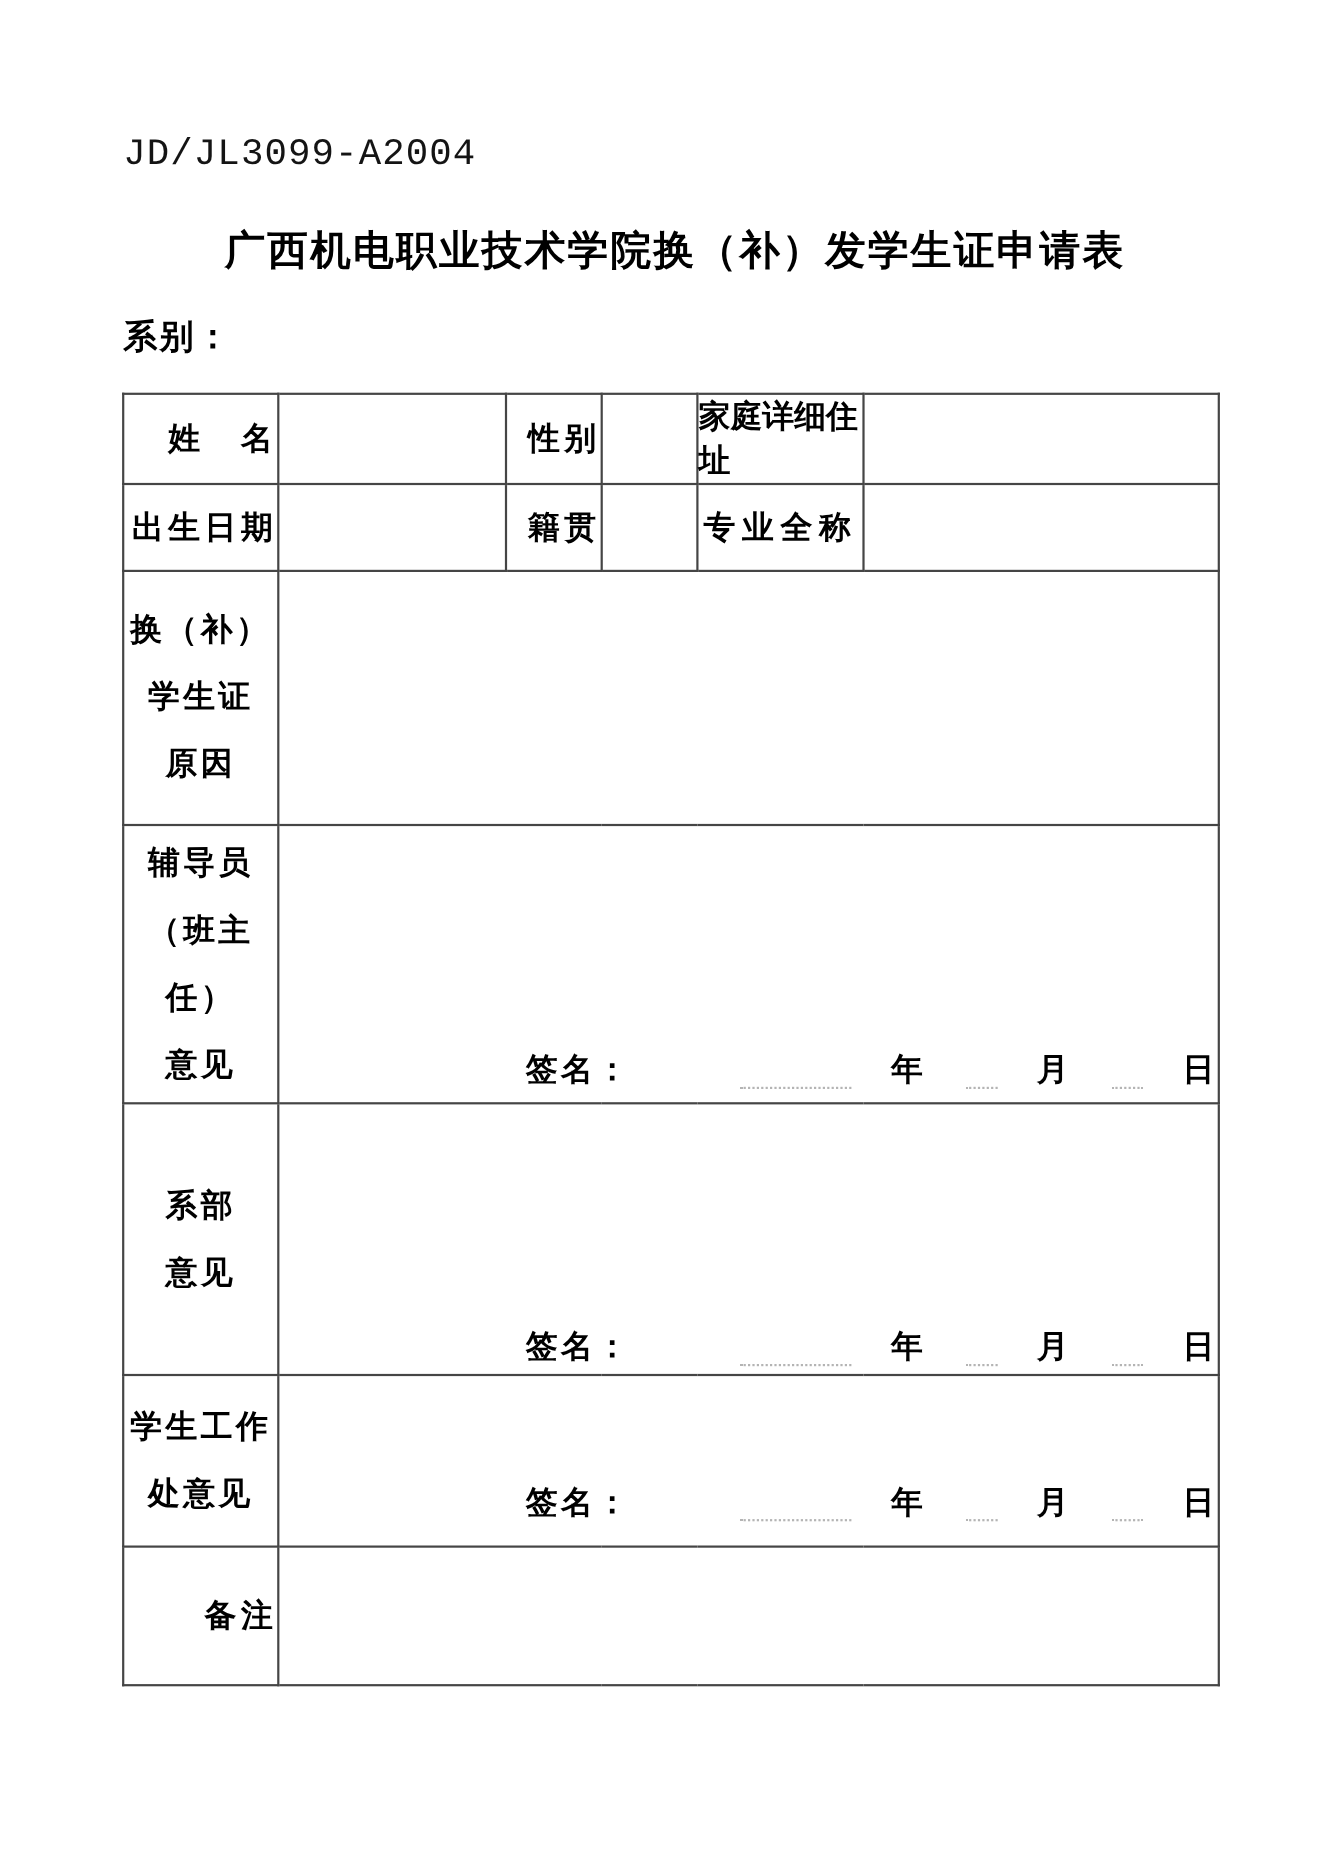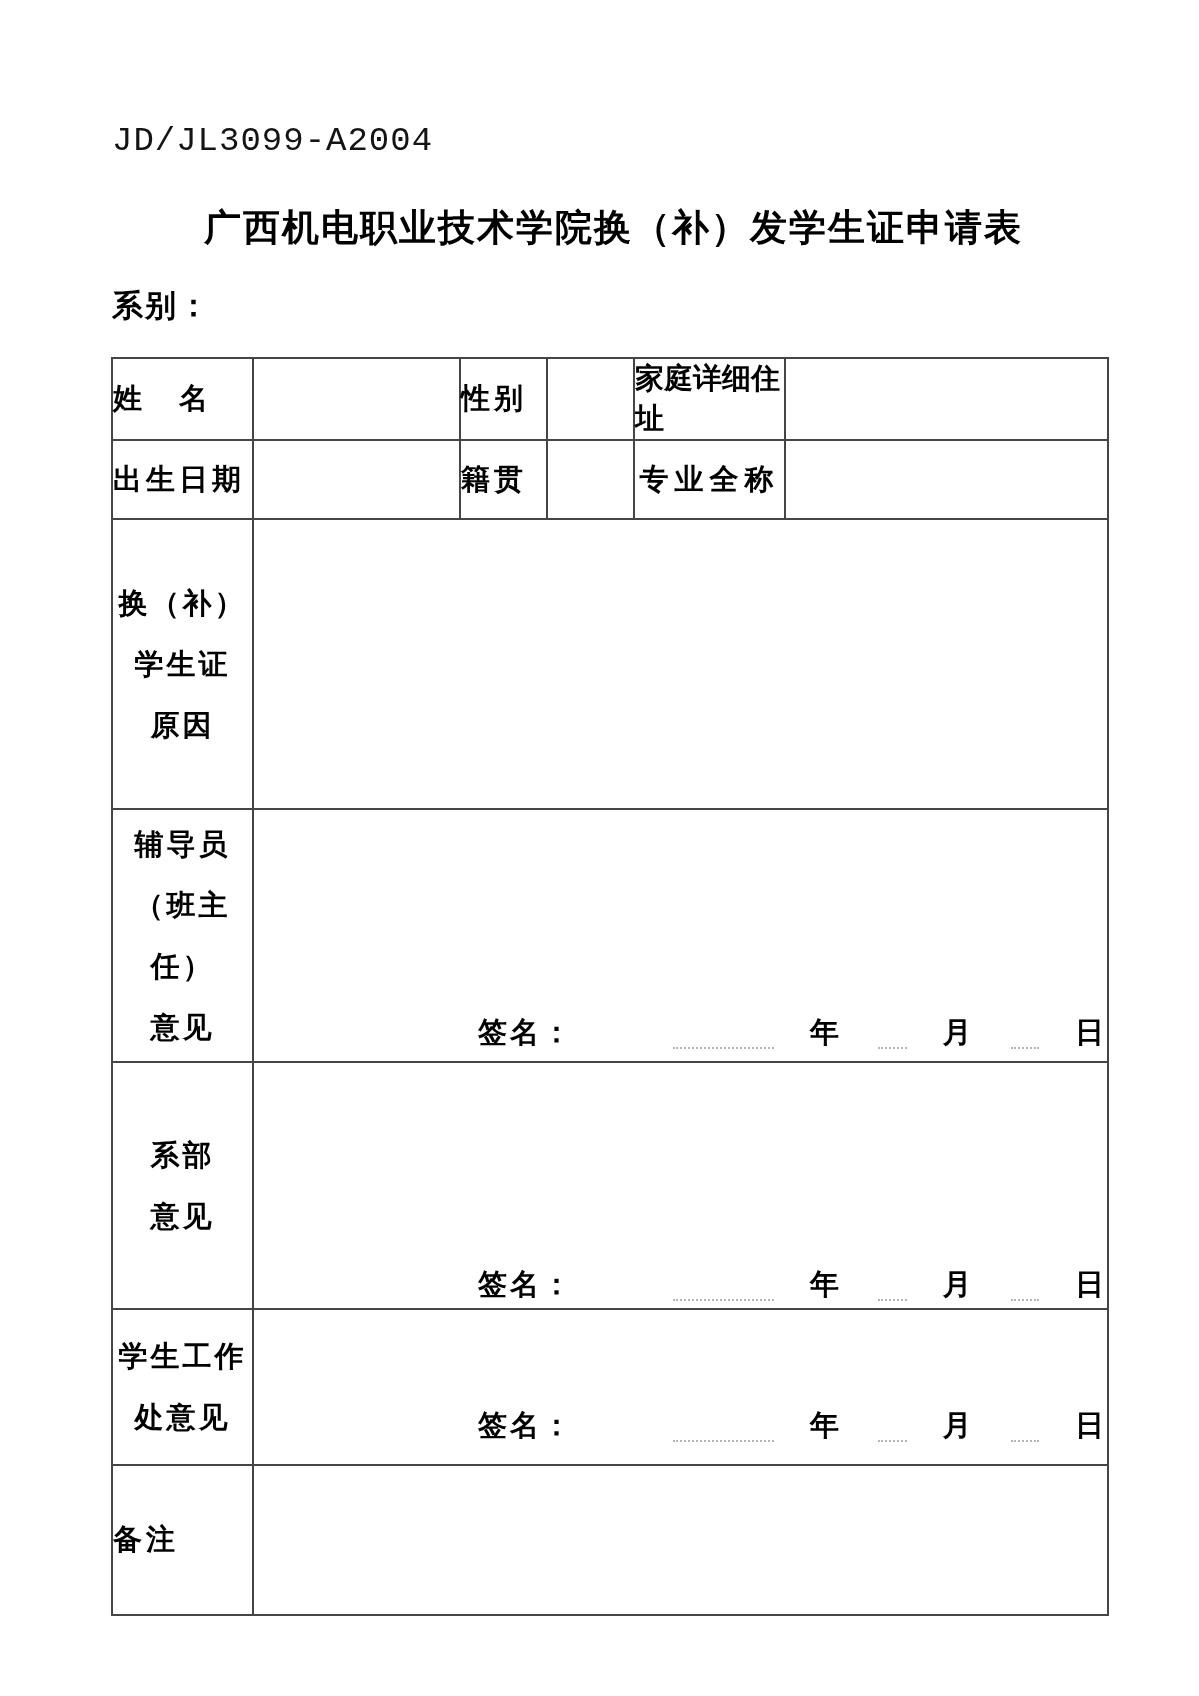--- a/index.html
+++ b/index.html
@@ -27,21 +27,21 @@
   }
   table.form{
     position:absolute;left:111px;top:357px;
     width:996px;border-collapse:collapse;table-layout:fixed;
   }
   table.form td{
     border:2px solid #454545;
     padding:0;vertical-align:middle;
     font-size:29px;font-weight:bold;color:#000;
   }
-  .lbl{text-align:left;letter-spacing:4px;margin-left:44px;}
+  .lbl{text-align:right;letter-spacing:4px;margin-left:44px;}
   .lbl-sm{text-align:left;letter-spacing:0;font-size:23px;margin-top:24px;}
   .lbl-wide{text-align:center;letter-spacing:6px;}
   .multi{
     display:flex;flex-direction:column;justify-content:center;align-items:center;
     height:100%;line-height:61px;letter-spacing:3px;text-align:center;
   }
   .fill-cell{background:#ffffff;}
   .opinion-cell{vertical-align:bottom !important;}
   .sig-line{
     display:flex;align-items:flex-end;
@@ -92,21 +92,21 @@
 
     <tr style="height:79px">
       <td class="lbl">出生日期</td>
       <td class="fill-cell"></td>
       <td class="lbl">籍贯</td>
       <td class="fill-cell"></td>
       <td class="lbl-wide">专业全称</td>
       <td class="fill-cell"></td>
     </tr>
 
-    <tr style="height:290px">
+    <tr style="height:231px">
       <td>
         <div class="multi">
           <span>换（补）</span>
           <span>学生证</span>
           <span>原因</span>
         </div>
       </td>
       <td colspan="5" class="fill-cell"></td>
     </tr>
 
@@ -168,20 +168,20 @@
           <span class="dots long"></span>
           <span class="txt">年</span>
           <span class="dots short"></span>
           <span class="txt">月</span>
           <span class="dots short"></span>
           <span class="txt">日</span>
         </div>
       </td>
     </tr>
 
-    <tr style="height:150px">
+    <tr style="height:126px">
       <td class="lbl">备注</td>
       <td colspan="5" class="fill-cell"></td>
     </tr>
   </tbody>
     </table>
 
 </div>
 
 </body></html>

